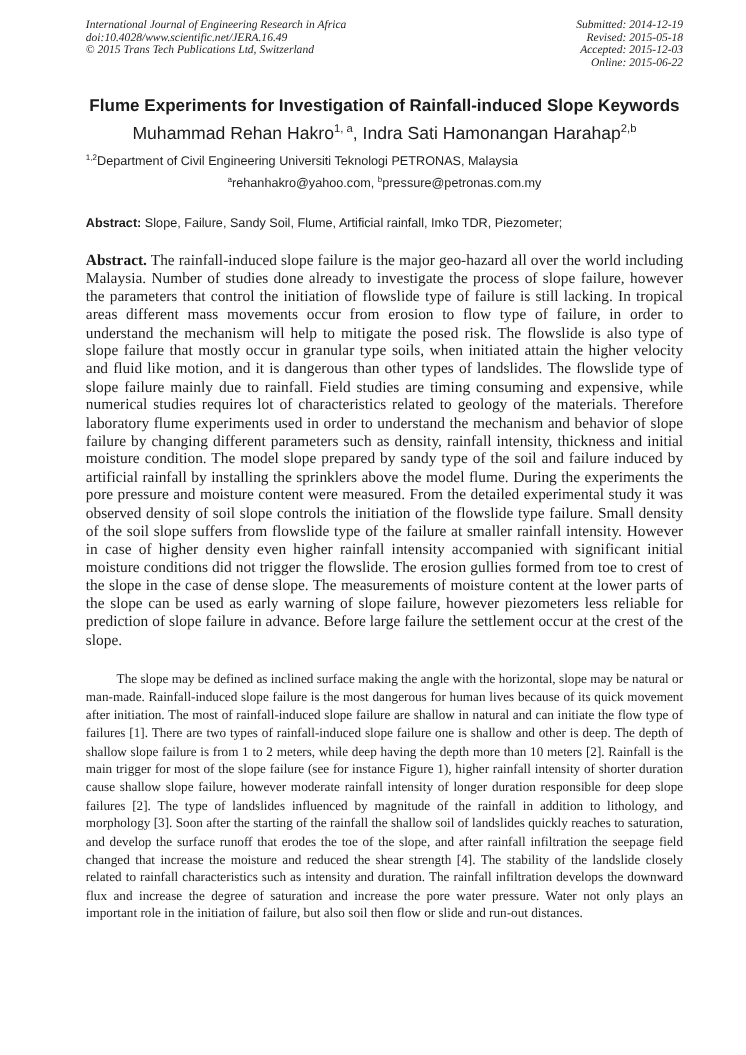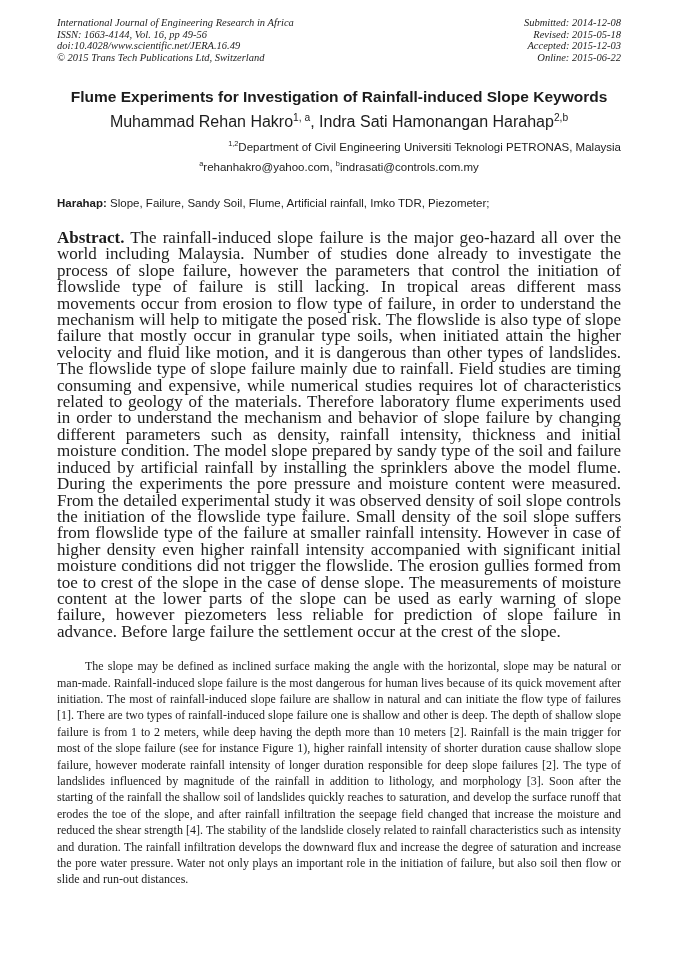--- a/index.html
+++ b/index.html
@@ -4,21 +4,21 @@
 <style>
   html, body {
     margin: 0;
     padding: 0;
     background: #ffffff;
   }
   .page {
     width: 678px;
     height: 959px;
     box-sizing: border-box;
-    padding: 17px 57px 0 57px;
+    padding: 17px 57px 0 78px;
     background: #ffffff;
     color: #1c1c1c;
     overflow: hidden;
     position: relative;
   }
   .journal-header {
     display: flex;
     justify-content: space-between;
     font-family: "Liberation Serif", serif;
     font-style: italic;
@@ -37,42 +37,42 @@
   .author-line {
     margin-top: 6px;
     text-align: center;
     font-family: "Liberation Sans", sans-serif;
     font-size: 16px;
     line-height: 20px;
   }
   sup { font-size: 64%; line-height: 0; }
   .affiliation-line {
     margin-top: 8px;
-    text-align: right;
+    text-align: left;
     font-family: "Liberation Sans", sans-serif;
     font-size: 11.5px;
     line-height: 14px;
   }
   .email-line {
     margin-top: 6px;
     text-align: center;
     font-family: "Liberation Sans", sans-serif;
     font-size: 11.5px;
     line-height: 14px;
   }
   .keywords-line {
     margin-top: 22px;
     font-family: "Liberation Sans", sans-serif;
     font-size: 11.5px;
     line-height: 14px;
   }
   .abstract-paragraph {
     margin: 20px 0 0 0;
     font-family: "Liberation Serif", serif;
-    font-size: 17px;
+    font-size: 14px;
     line-height: 16.4px;
     text-align: justify;
   }
   .introduction-heading {
     margin: 28px 0 0 0;
     font-family: "Liberation Serif", serif;
     font-weight: bold;
     font-size: 12.8px;
     line-height: 16.4px;
   }
@@ -88,40 +88,39 @@
   p { margin: 0; }
 </style>
 </head>
 <body>
 
 <div class="page">
 
   <div class="journal-header">
     <div class="journal-left">
       <div>International Journal of Engineering Research in Africa</div>
-      <div>ISSN: 1663-4144, Vol. 16, pp 49-56</div>
       <div>doi:10.4028/www.scientific.net/JERA.16.49</div>
       <div>© 2015 Trans Tech Publications Ltd, Switzerland</div>
     </div>
     <div class="journal-right">
-      <div>Submitted: 2014-12-08</div>
+      <div>Submitted: 2014-12-19</div>
       <div>Revised: 2015-05-18</div>
       <div>Accepted: 2015-12-03</div>
       <div>Online: 2015-06-22</div>
     </div>
   </div>
 
   <h1 class="paper-title">Flume Experiments for Investigation of Rainfall-induced Slope Keywords</h1>
 
   <p class="author-line"><span>Muhammad Rehan Hakro</span><sup>1, a</sup><span>, </span><span>Indra Sati Hamonangan Harahap</span><sup>2,b</sup></p>
 
   <p class="affiliation-line"><sup>1,2</sup><span>Department of Civil Engineering Universiti Teknologi PETRONAS, Malaysia</span></p>
 
-  <p class="email-line"><sup>a</sup><span>rehanhakro@yahoo.com, </span><sup>b</sup><span>indrasati@controls.com.my</span></p>
+  <p class="email-line"><sup>a</sup><span>rehanhakro@yahoo.com, </span><sup>b</sup><span>pressure@petronas.com.my</span></p>
 
-  <p class="keywords-line"><span class="bold-label">Harahap:</span><span> Slope, Failure, Sandy Soil, Flume, Artificial rainfall, Imko TDR, Piezometer;</span></p>
+  <p class="keywords-line"><span class="bold-label">Abstract:</span><span> Slope, Failure, Sandy Soil, Flume, Artificial rainfall, Imko TDR, Piezometer;</span></p>
 
   <p class="abstract-paragraph"><span class="bold-label">Abstract.</span><span> The rainfall-induced slope failure is the major geo-hazard all over the world including Malaysia. Number of studies done already to investigate the process of slope failure, however the parameters that control the initiation of flowslide type of failure is still lacking. In tropical areas different mass movements occur from erosion to flow type of failure, in order to understand the mechanism will help to mitigate the posed risk. The flowslide is also type of slope failure that mostly occur in granular type soils, when initiated attain the higher velocity and fluid like motion, and it is dangerous than other types of landslides. The flowslide type of slope failure mainly due to rainfall. Field studies are timing consuming and expensive, while numerical studies requires lot of characteristics related to geology of the materials. Therefore laboratory flume experiments used in order to understand the mechanism and behavior of slope failure by changing different parameters such as density, rainfall intensity, thickness and initial moisture condition. The model slope prepared by sandy type of the soil and failure induced by artificial rainfall by installing the sprinklers above the model flume. During the experiments the pore pressure and moisture content were measured. From the detailed experimental study it was observed density of soil slope controls the initiation of the flowslide type failure. Small density of the soil slope suffers from flowslide type of the failure at smaller rainfall intensity. However in case of higher density even higher rainfall intensity accompanied with significant initial moisture conditions did not trigger the flowslide. The erosion gullies formed from toe to crest of the slope in the case of dense slope. The measurements of moisture content at the lower parts of the slope can be used as early warning of slope failure, however piezometers less reliable for prediction of slope failure in advance. Before large failure the settlement occur at the crest of the slope.</span></p>
 
 
   <p class="introduction-paragraph">The slope may be defined as inclined surface making the angle with the horizontal, slope may be natural or man-made. Rainfall-induced slope failure is the most dangerous for human lives because of its quick movement after initiation. The most of rainfall-induced slope failure are shallow in natural and can initiate the flow type of failures [1]. There are two types of rainfall-induced slope failure one is shallow and other is deep. The depth of shallow slope failure is from 1 to 2 meters, while deep having the depth more than 10 meters [2]. Rainfall is the main trigger for most of the slope failure (see for instance Figure 1), higher rainfall intensity of shorter duration cause shallow slope failure, however moderate rainfall intensity of longer duration responsible for deep slope failures [2]. The type of landslides influenced by magnitude of the rainfall in addition to lithology, and morphology [3]. Soon after the starting of the rainfall the shallow soil of landslides quickly reaches to saturation, and develop the surface runoff that erodes the toe of the slope, and after rainfall infiltration the seepage field changed that increase the moisture and reduced the shear strength [4]. The stability of the landslide closely related to rainfall characteristics such as intensity and duration. The rainfall infiltration develops the downward flux and increase the degree of saturation and increase the pore water pressure. Water not only plays an important role in the initiation of failure, but also soil then flow or slide and run-out distances.</p>
 
 </div>
 
 </body></html>

